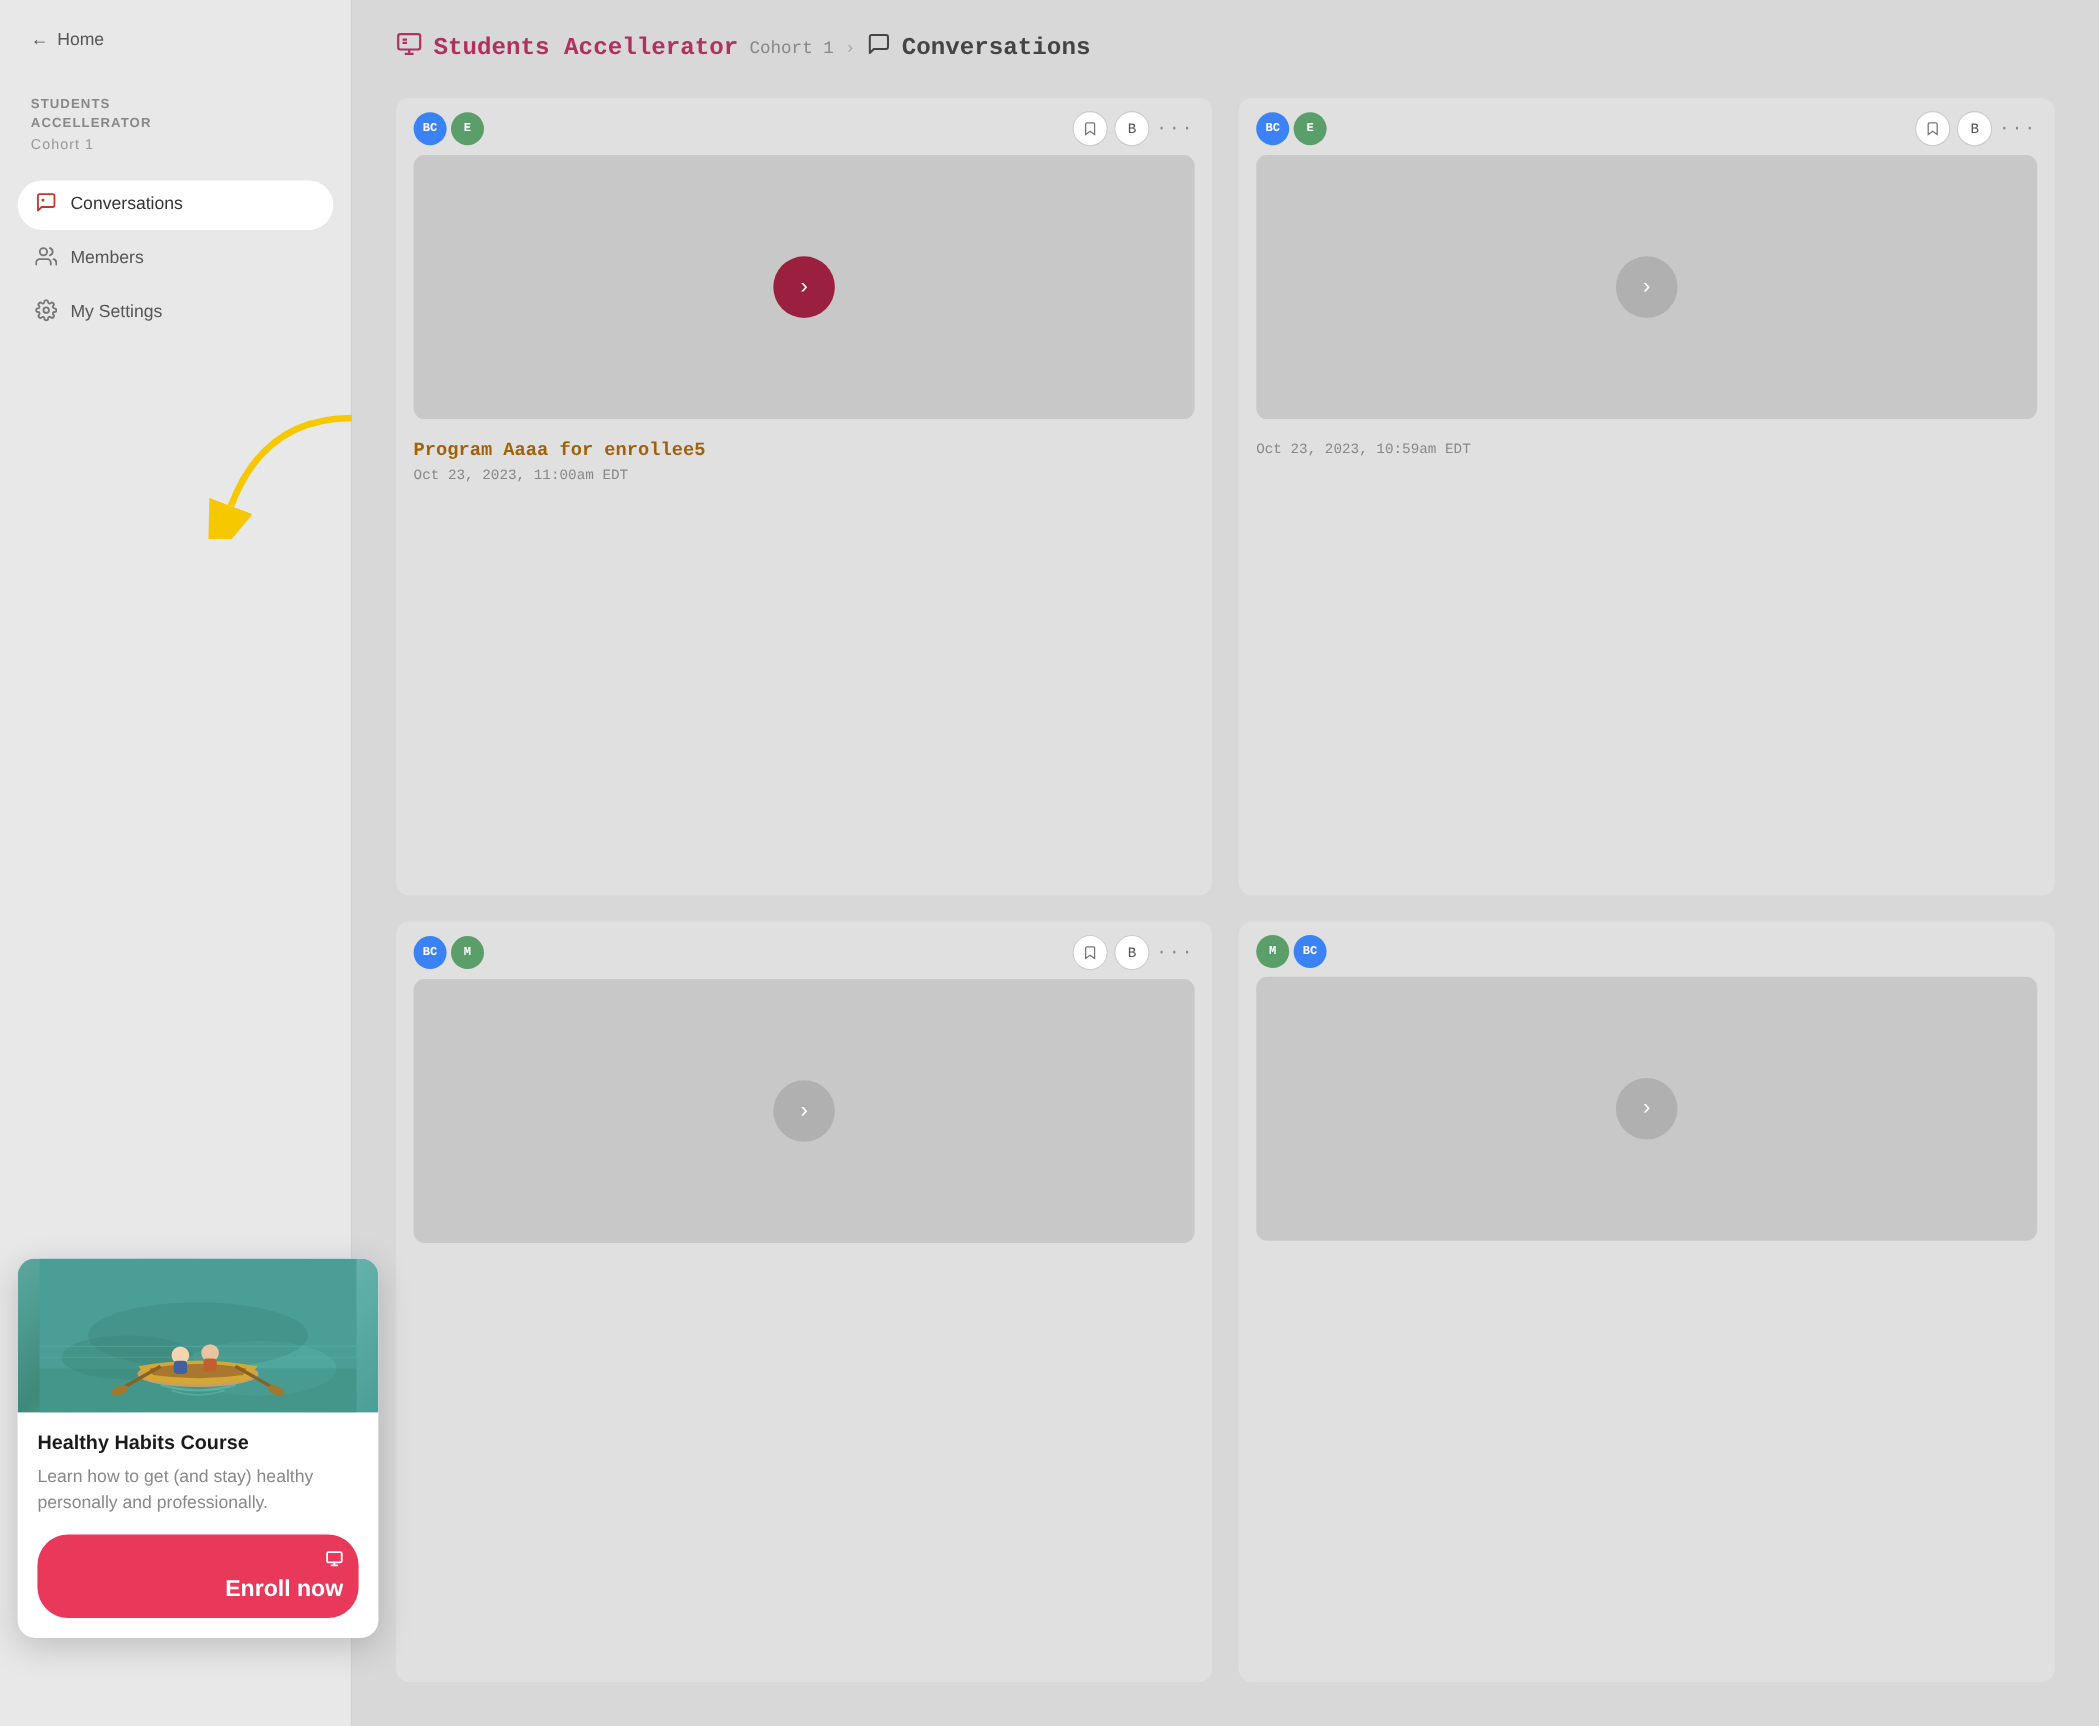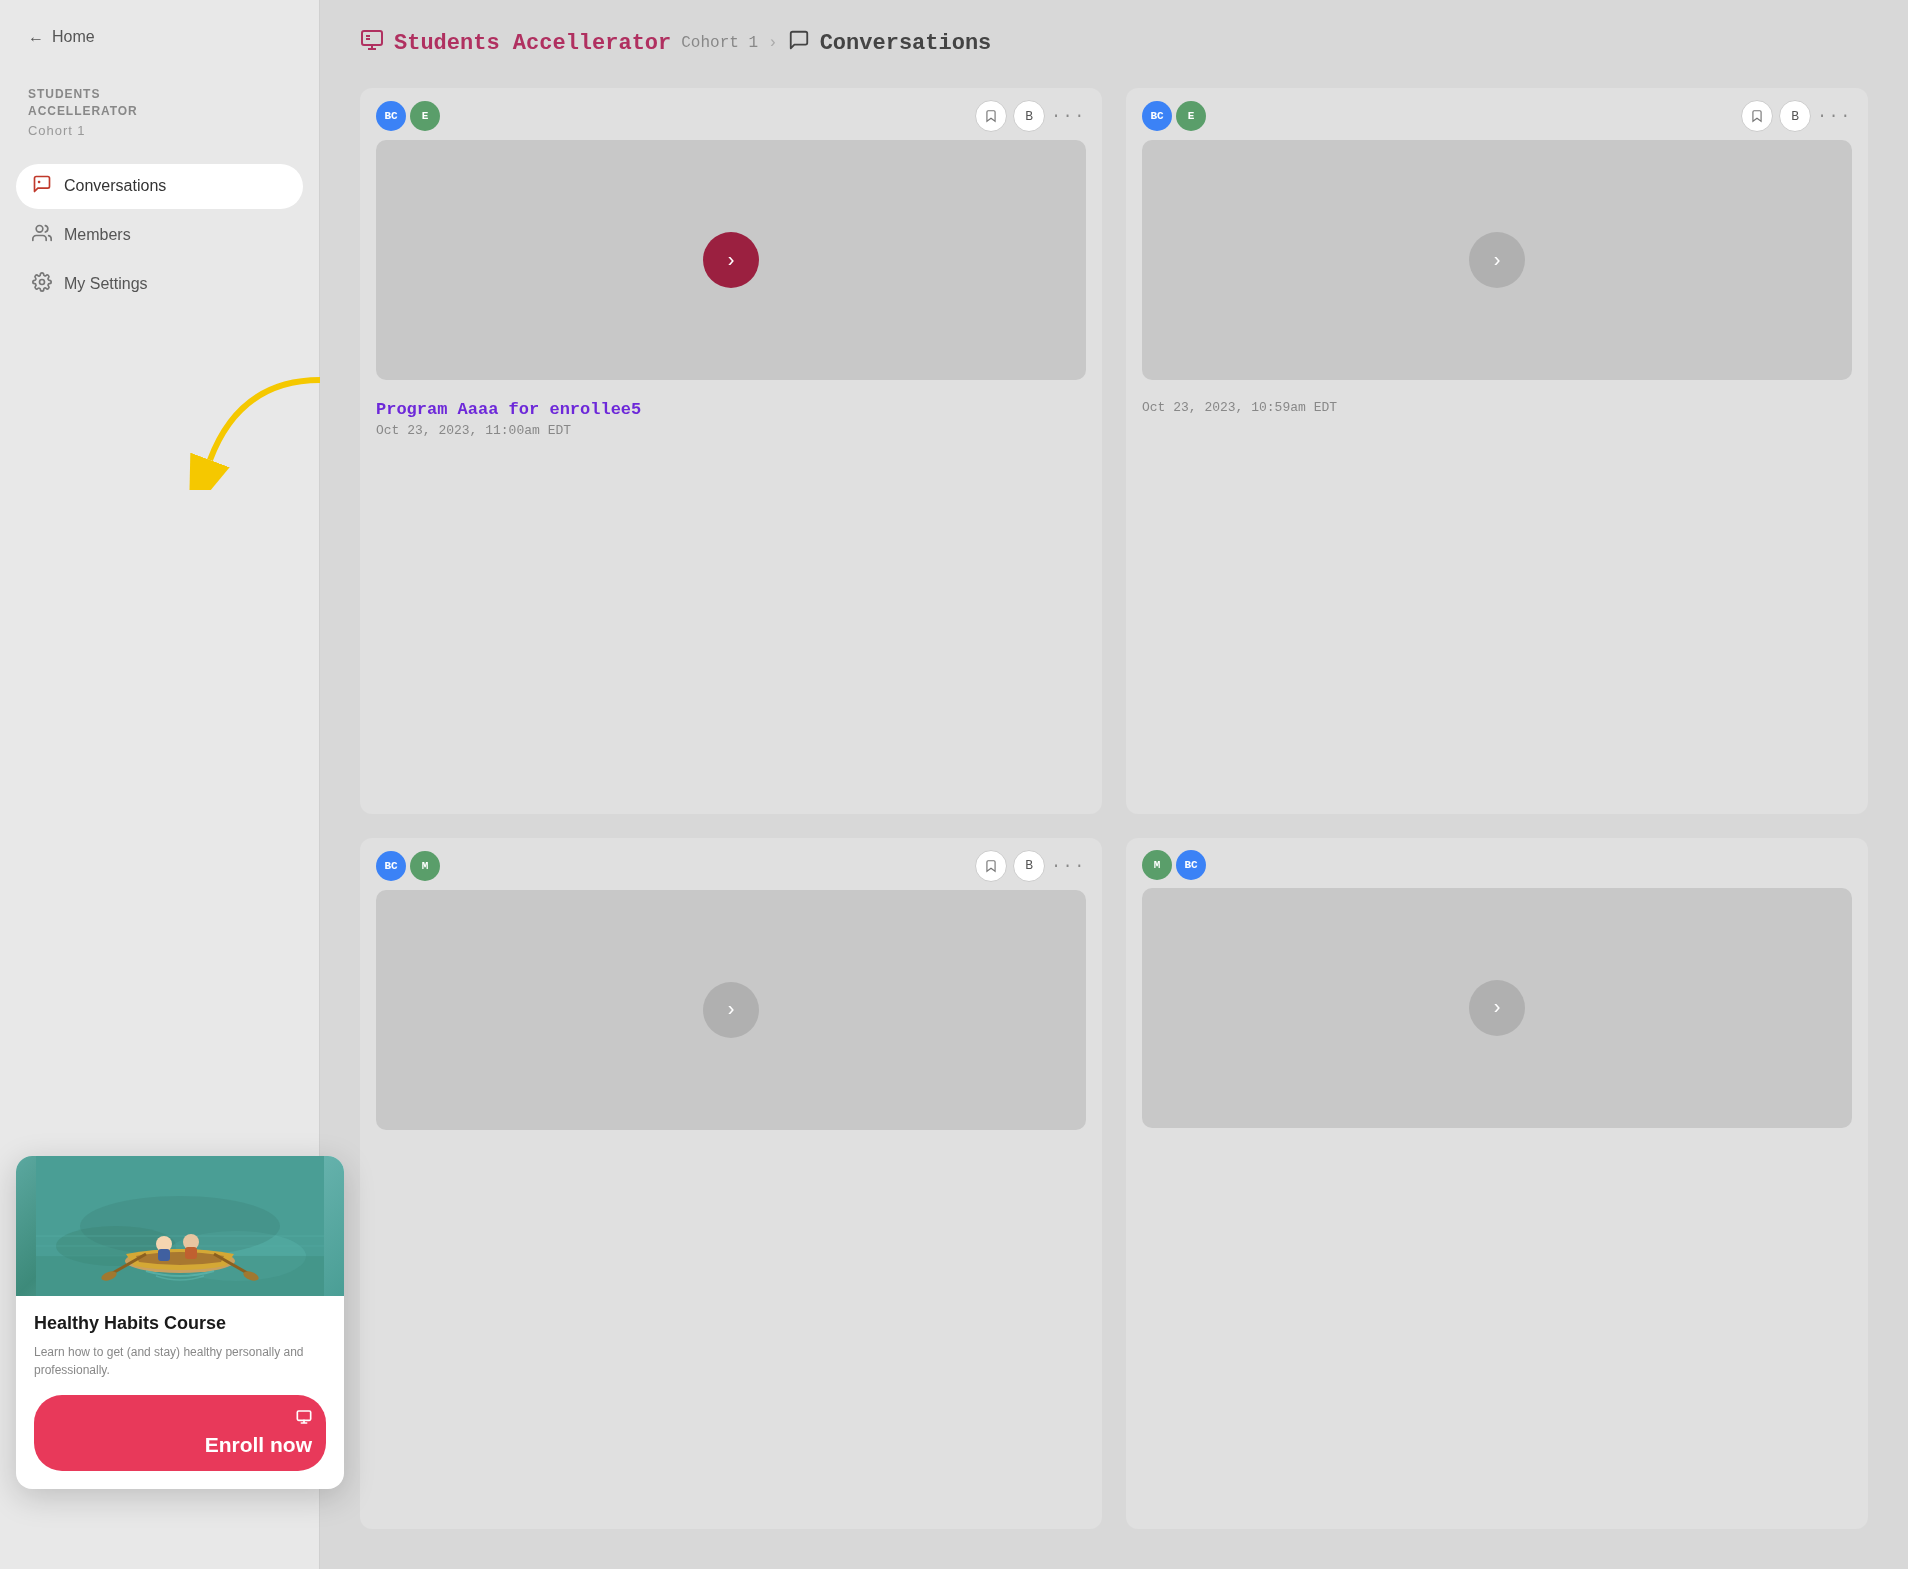--- a/index.html
+++ b/index.html
@@ -114,21 +114,21 @@
 
     .popup-card-title {
       font-size: 18px;
       font-weight: 700;
       color: #1a1a1a;
       margin-bottom: 8px;
       line-height: 1.3;
     }
 
     .popup-card-desc {
-      font-size: 12px;
+      font-size: 16px;
       color: #888;
       line-height: 1.5;
       margin-bottom: 16px;
     }
 
     .enroll-btn {
       width: 100%;
       padding: 14px;
       background: #e8395a;
       color: white;
@@ -316,21 +316,21 @@
       background: #b0b0b0;
     }
 
     .conversation-card-info {
       padding: 12px 16px 16px;
     }
 
     .conv-title {
       font-size: 17px;
       font-weight: 600;
-      color: #6d28d9;
+      color: #a16207;
       margin-bottom: 4px;
     }
 
     .conv-date {
       font-size: 13px;
       color: #888;
     }
   </style>
 </head>
 <body>

